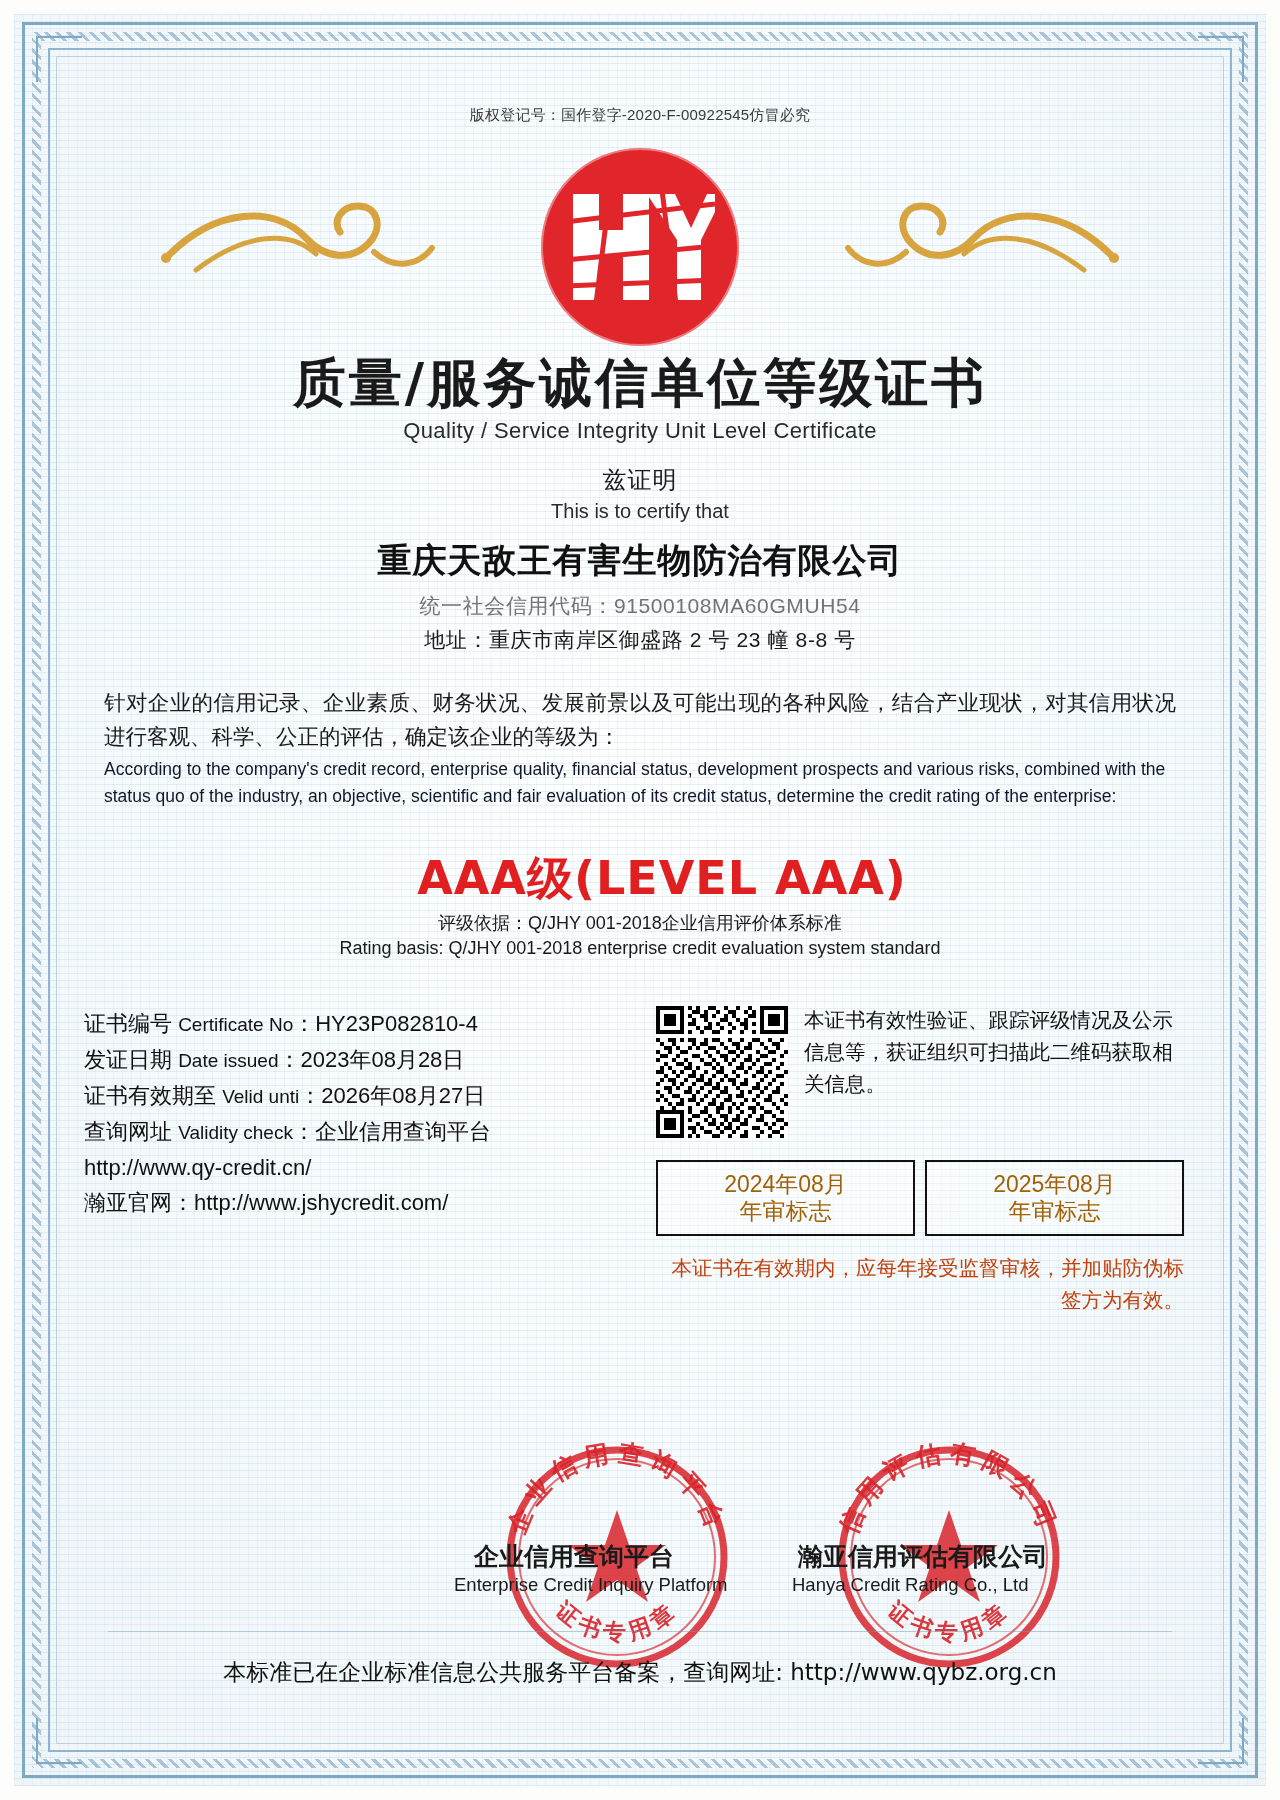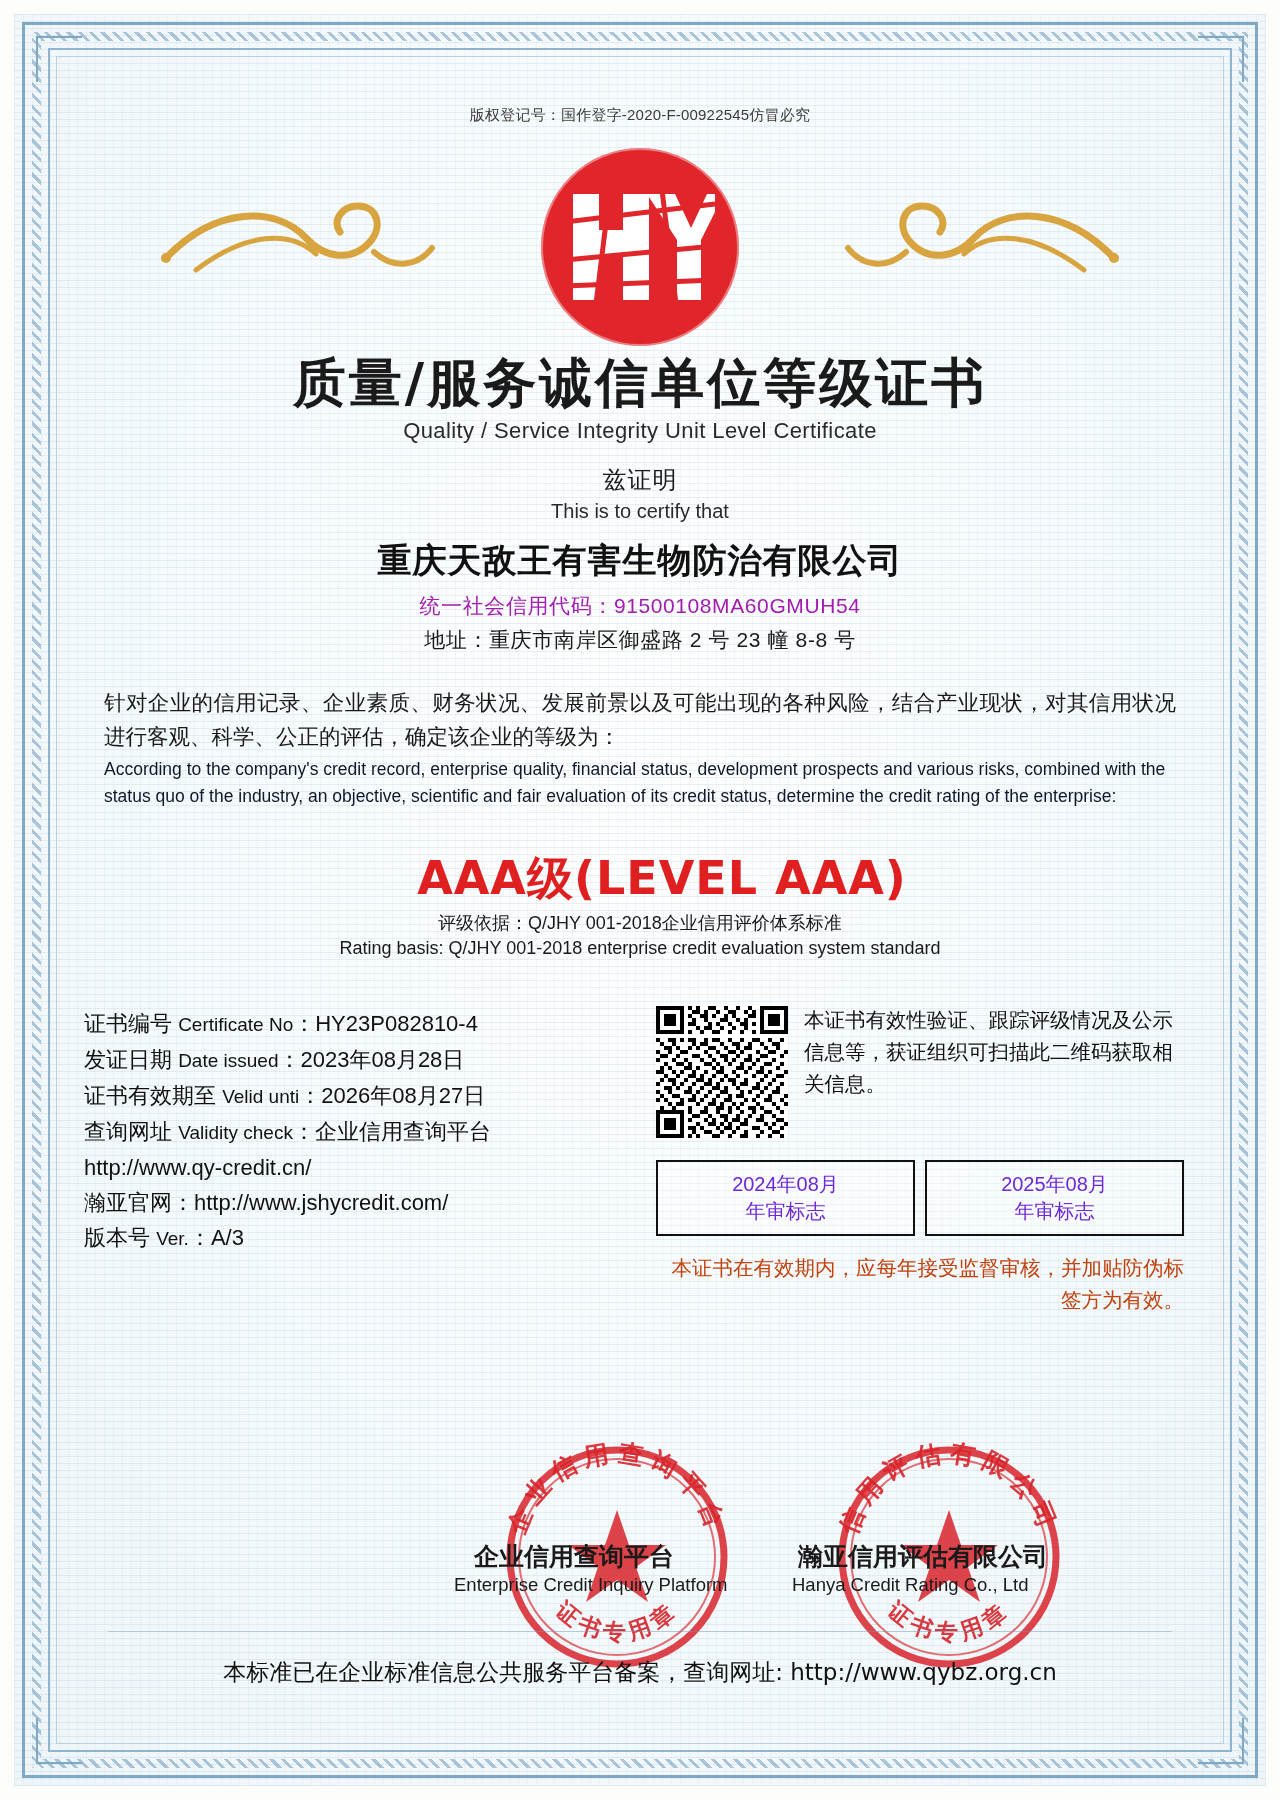--- a/index.html
+++ b/index.html
@@ -205,21 +205,21 @@
     color: #111;
     letter-spacing: 1px;
     font-family: "DejaVu Sans", "Liberation Sans", sans-serif;
   }
   .company-code {
     position: absolute;
     top: 536px;
     left: 0; right: 0;
     text-align: center;
     font-size: 21px;
-    color: #a21caf;
+    color: #737373;
     letter-spacing: 0.6px;
   }
   .company-addr {
     position: absolute;
     top: 570px;
     left: 0; right: 0;
     text-align: center;
     font-size: 21px;
     color: #1a1a1a;
     letter-spacing: 0.6px;
@@ -320,23 +320,23 @@
     gap: 10px;
   }
   .seal-box {
     flex: 1;
     border: 2px solid #111;
     height: 72px;
     display: flex;
     flex-direction: column;
     align-items: center;
     justify-content: center;
-    font-size: 20px;
+    font-size: 23px;
     line-height: 27px;
-    color: #6d28d9;
+    color: #a16207;
     background: rgba(255,255,255,0.35);
   }
 
   .annual-note {
     position: absolute;
     top: 1196px;
     left: 600px;
     width: 528px;
     text-align: right;
     font-size: 20.5px;
@@ -473,24 +473,20 @@
       <div class="info-line">
         <span>证书有效期至</span>
         <span class="lbl-en">Velid unti</span><span>：2026年08月27日</span>
       </div>
       <div class="info-line">
         <span>查询网址</span>
         <span class="lbl-en">Validity check</span><span>：企业信用查询平台</span>
       </div>
       <div class="info-line">http://www.qy-credit.cn/</div>
       <div class="info-line">瀚亚官网：http://www.jshycredit.com/</div>
-      <div class="info-line">
-        <span>版本号</span>
-        <span class="lbl-en">Ver.</span><span>：A/3</span>
-      </div>
     </div>
 
     <div class="qr-box">
       <svg width="132" height="132" viewBox="0 0 33 33" shape-rendering="crispEdges">
         <rect width="33" height="33" fill="#ffffff"></rect>
         <g fill="#000000">
           <rect x="0" y="0" width="7" height="1"></rect>
             <rect x="0" y="6" width="7" height="1"></rect>
           <rect x="0" y="0" width="1" height="7"></rect>
             <rect x="6" y="0" width="1" height="7"></rect>

